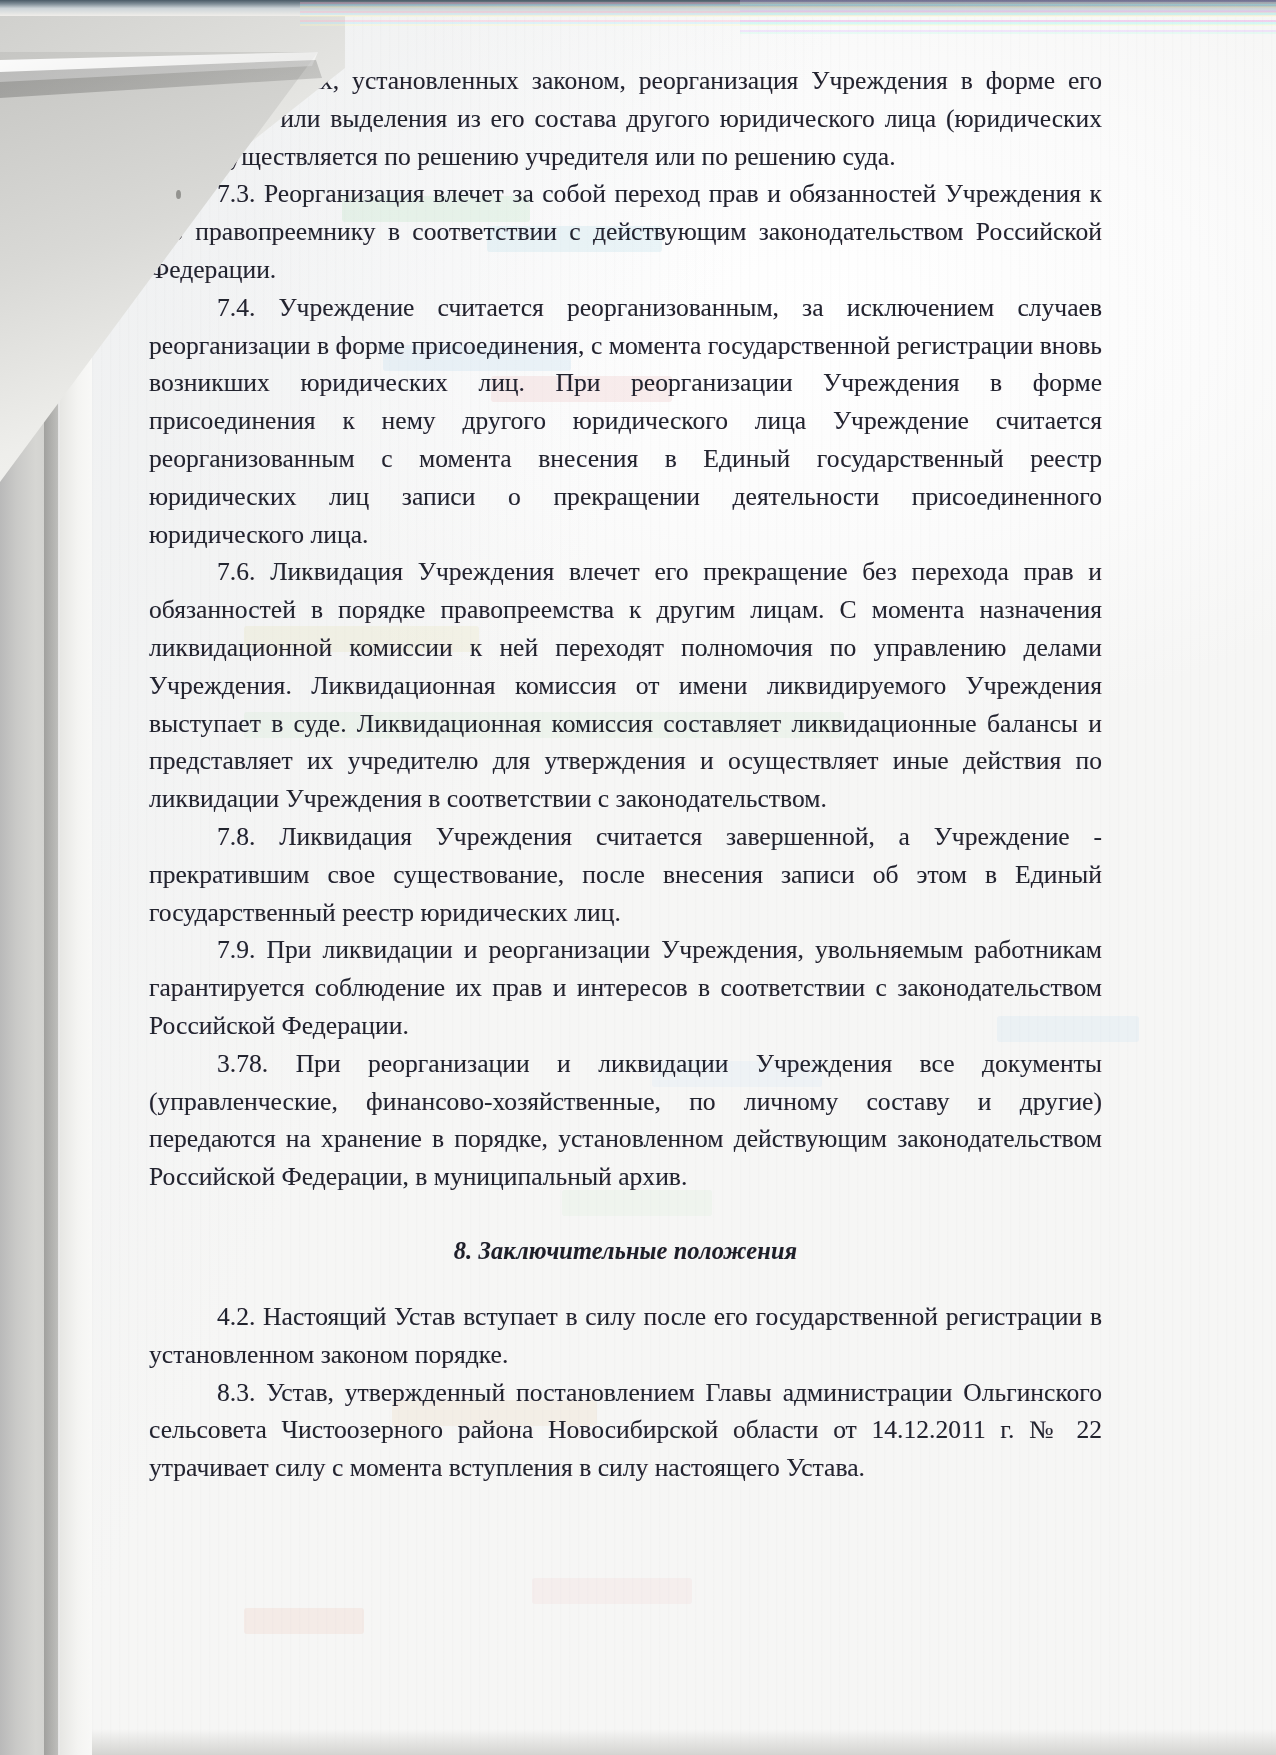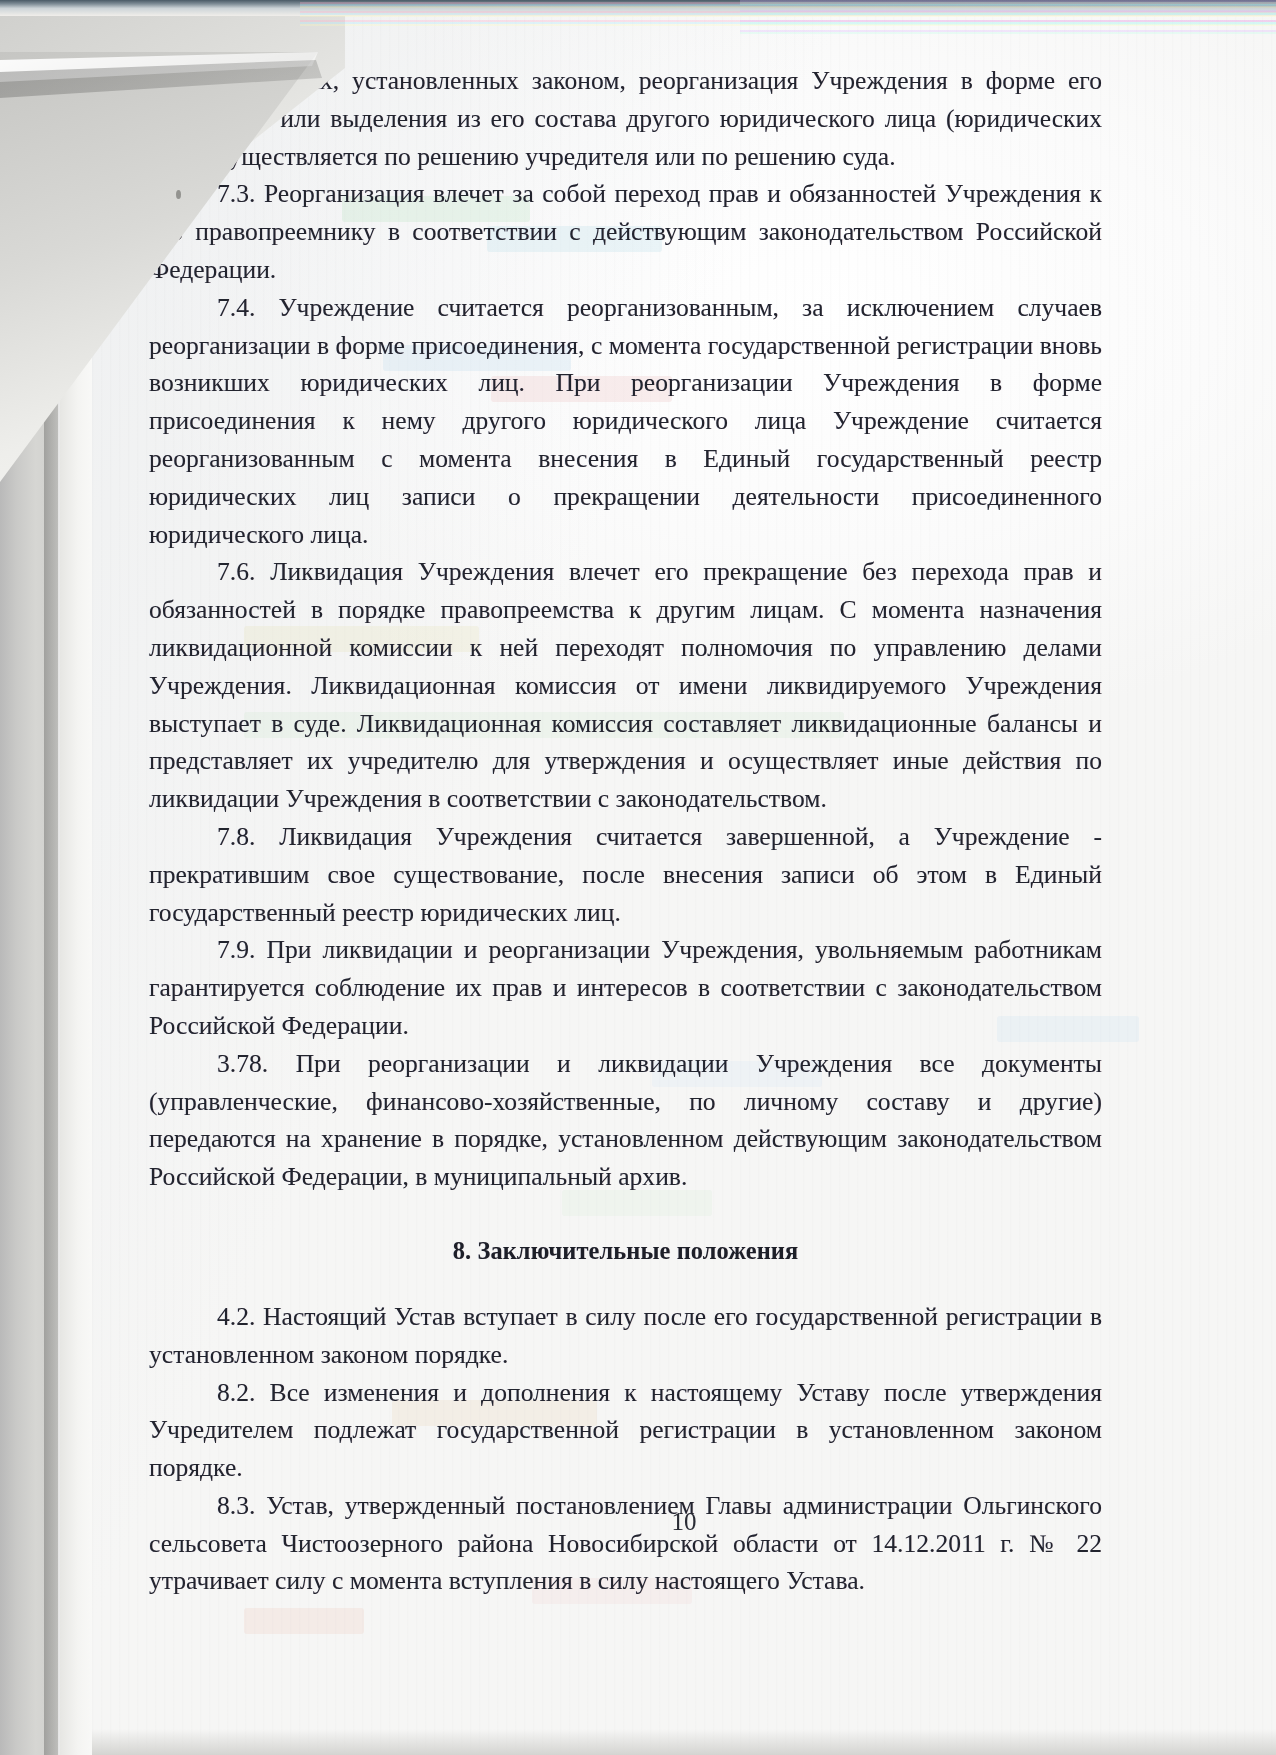--- a/index.html
+++ b/index.html
@@ -63,21 +63,21 @@
 
   
   .body-text{position:absolute;left:57px;top:62px;width:953px;}
   p.par{margin:0;font-size:25.6px;line-height:37.8px;color:#22242e;
     text-align:justify;text-indent:68px;
     font-family:"Liberation Serif",serif;
     text-shadow:0.4px 0 rgba(160,40,60,.13), -0.4px 0 rgba(40,90,200,.13);}
   .sec-head{margin:0;font-size:24.4px;line-height:34px;font-weight:bold;color:#1d1f28;
     text-align:center;letter-spacing:.1px;
     font-family:"Liberation Serif",serif;
-    text-shadow:0.4px 0 rgba(160,40,60,.12), -0.4px 0 rgba(40,90,200,.12);}
+    text-shadow:0.4px 0 rgba(160,40,60,.12), -0.4px 0 rgba(40,90,200,.12);font-style:italic;}
   .gap-lg{height:38px;}
   .gap-md{height:30px;}
 
   .page-no{position:absolute;left:0;right:0;top:1508px;text-align:center;
     font-size:25px;color:#2a2c35;font-family:"Liberation Serif",serif;}
 
   
   .bloom{position:absolute;pointer-events:none;border-radius:3px;opacity:.30;}
   .b1{left:250px;top:196px;width:188px;height:26px;background:#bfe6c8;}
   .b2{left:395px;top:226px;width:175px;height:26px;background:#bfe0ea;}
@@ -140,27 +140,25 @@
       <p class="par">3.78. При реорганизации и ликвидации Учреждения все документы (управленческие, финансово-хозяйственные, по личному составу и другие) передаются на хранение в порядке, установленном действующим законодательством Российской Федерации, в муниципальный архив.</p>
 
       <div class="gap-lg"></div>
 
       <h2 class="sec-head">8. Заключительные положения</h2>
 
       <div class="gap-md"></div>
 
       <p class="par">4.2. Настоящий Устав вступает в силу после его государственной регистрации в установленном законом порядке.</p>
 
-      <p class="par">8.2. Все изменения и дополнения к настоящему Уставу после утверждения Учредителем подлежат государственной регистрации в установленном законом порядке.</p>
 
       <p class="par">8.3. Устав, утвержденный постановлением Главы администрации Ольгинского сельсовета Чистоозерного района Новосибирской области от 14.12.2011 г. № 22 утрачивает силу с момента вступления в силу настоящего Устава.</p>
 
     </div>
 
-    <div class="page-no">10</div>
 
     <div class="bottom-shadow"></div>
   </div>
 
   <div class="curl"></div>
   <div class="curl2"></div>
   <div class="curl-lip"></div>
   <div class="curl-shadow"></div>
   <div class="curl-speck"></div>
 

